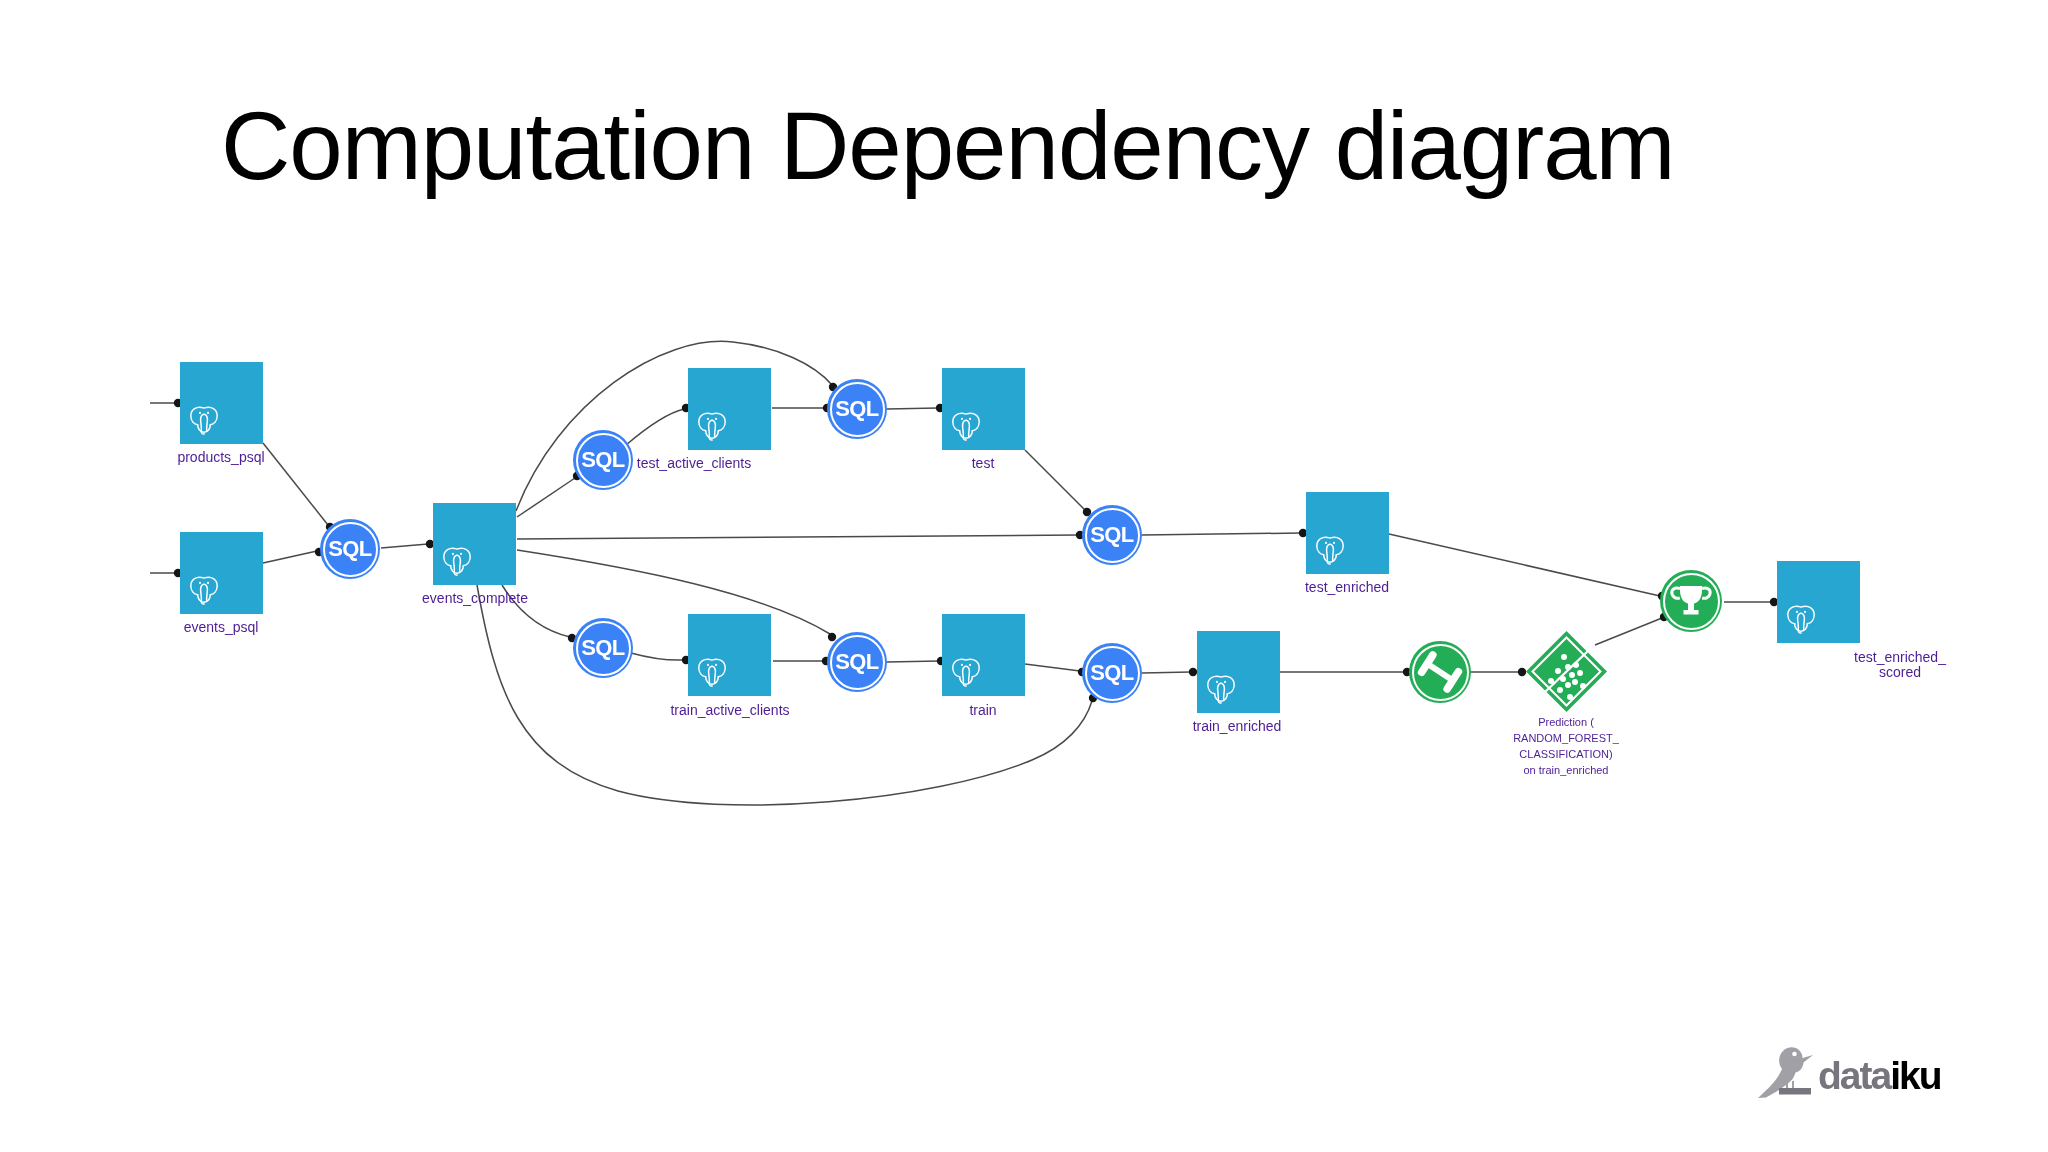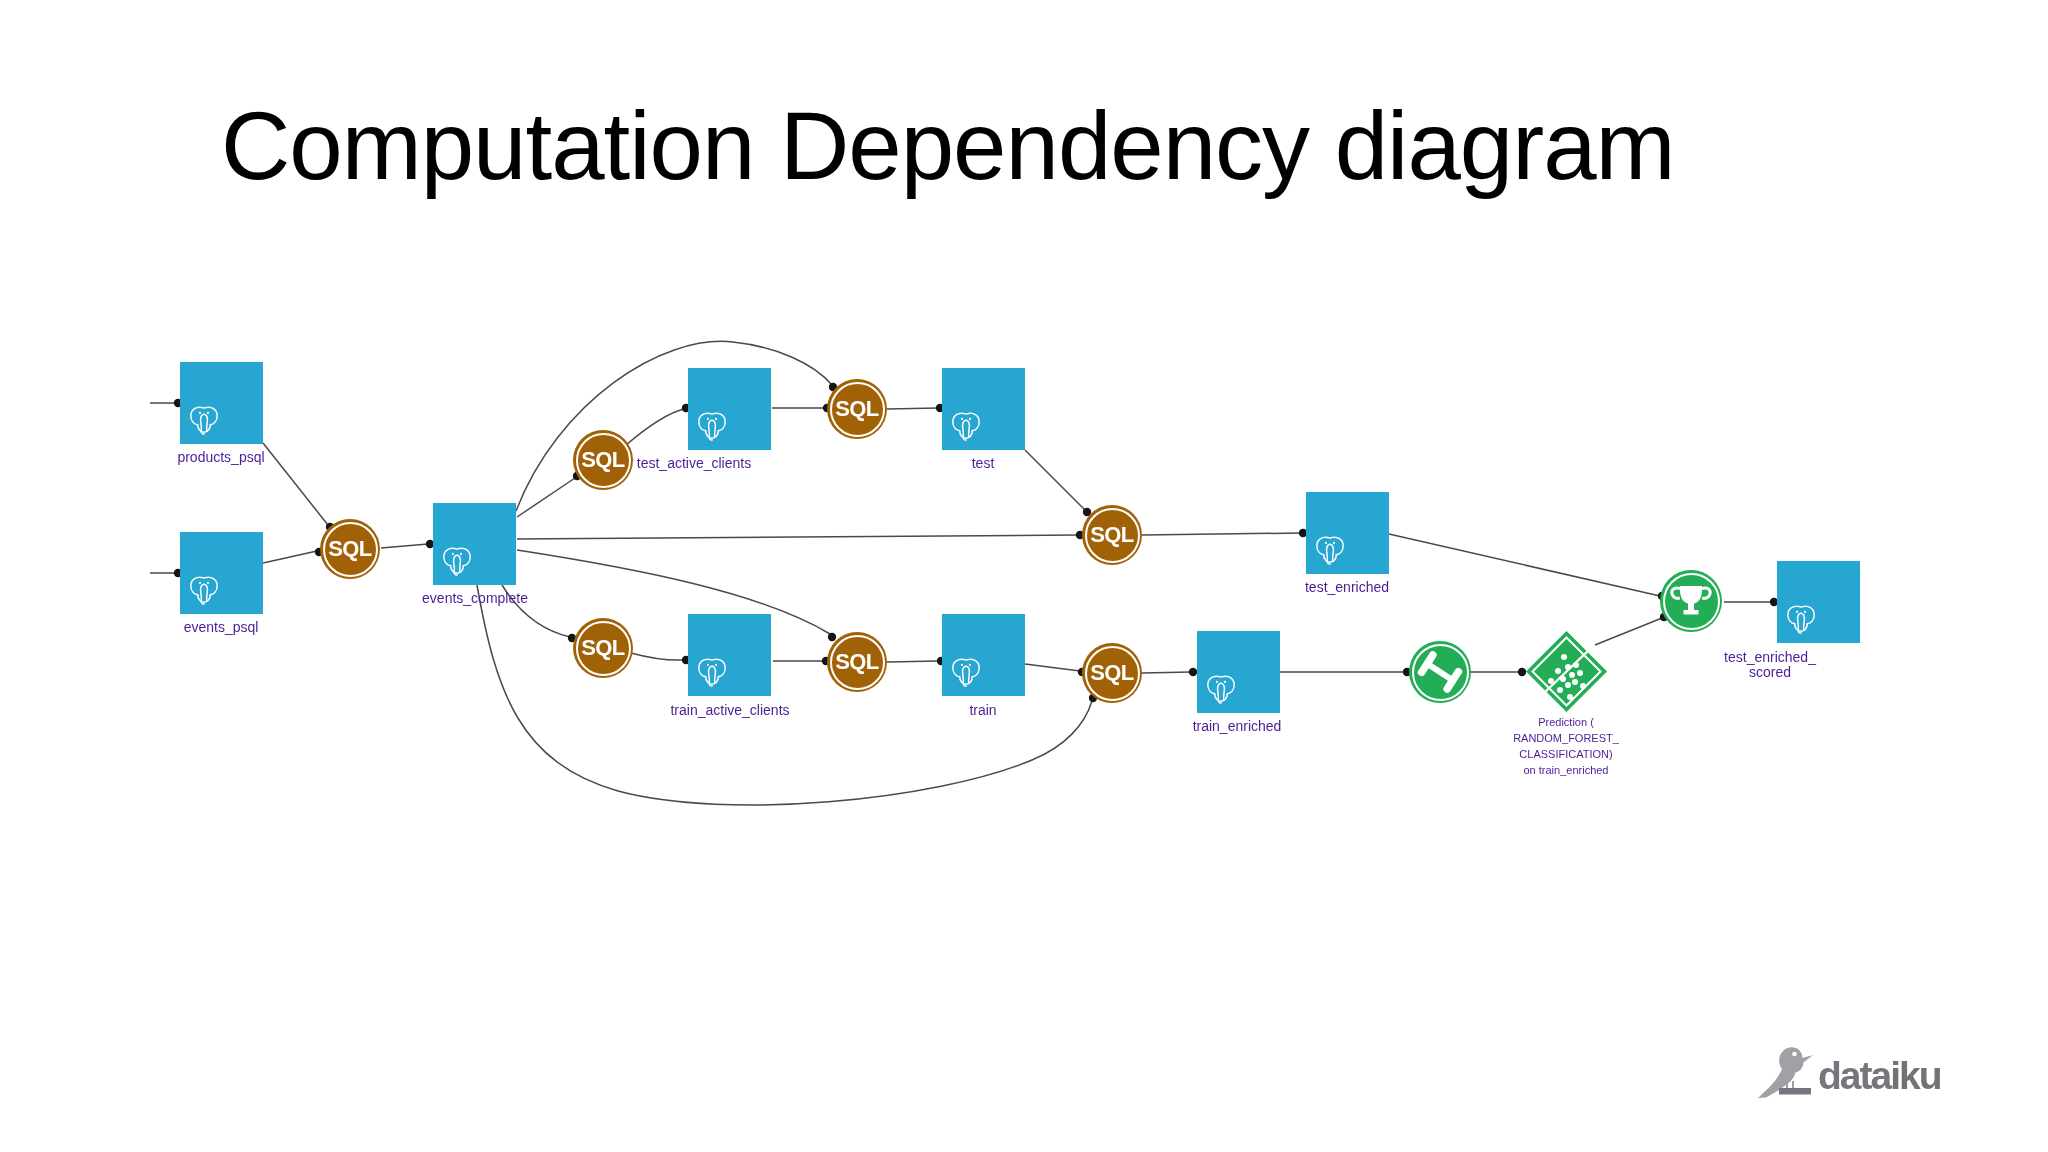--- a/index.html
+++ b/index.html
@@ -15,35 +15,35 @@
   }
   svg.edges{position:absolute;left:0;top:0;}
   
   .ds{position:absolute;width:83px;height:82px;background:#27A6D1;}
   .ds svg{position:absolute;left:5px;top:38px;width:38px;height:38px;}
   .nlabel{
     position:absolute;width:220px;text-align:center;
     font-size:14px;line-height:15px;color:#4c1d95;
   }
   
-  .sql{position:absolute;width:60px;height:60px;border-radius:50%;background:#a16207;}
+  .sql{position:absolute;width:60px;height:60px;border-radius:50%;background:#3b82f6;}
   .ring{position:absolute;inset:2.5px;border:2px solid #fff;border-radius:50%;}
   .sql span{
     position:absolute;inset:0;display:flex;align-items:center;justify-content:center;
     color:#fff;font-weight:700;font-size:22px;letter-spacing:-0.6px;
   }
   
   .gc{position:absolute;width:62px;height:62px;border-radius:50%;background:#23AD56;}
   .gc svg{position:absolute;left:0;top:0;width:62px;height:62px;}
   .diamond{position:absolute;left:1524px;top:629px;width:85px;height:85px;}
   
   .logo{position:absolute;left:1756px;top:1040px;display:flex;align-items:flex-end;}
   .logo .word{font-size:39px;font-weight:700;letter-spacing:-2px;line-height:48px;}
   .logo .ld{color:#77757d;}
-  .logo .ll{color:#737373;}
+  .logo .ll{color:#000000;}
 </style>
 </head>
 <body>
 
 <div class="slide">
 
   <h1 class="title">Computation Dependency diagram</h1>
 
   <svg class="edges" width="2048" height="1152" viewBox="0 0 2048 1152">
     <g fill="none" stroke="#4a4a4a" stroke-width="1.5">
@@ -255,21 +255,21 @@
         <path d="M18.5 7.5 C25 5.5 30.5 9 30.5 15 C30.5 20 27.5 23 24 23.5"></path>
         <path d="M12 23.5 C12 27.5 14.5 30.5 18 30.5 C21.5 30.5 24 27.5 24 23.5"></path>
         <path d="M18 13.5 C15.5 13.5 14.4 16.5 14.9 20.5 C15.2 23.5 15.8 26.5 15.4 29.5"></path>
         <path d="M18 13.5 C20.5 13.5 21.6 16.5 21.1 20.5 C20.8 23.5 20.2 26.5 20.6 29.5"></path>
         <path d="M15.4 29.5 C15.3 31.5 16.6 32.6 18.2 32.2"></path>
       </g>
       <circle cx="14.2" cy="12.2" r="1" fill="#fff"></circle>
         <circle cx="21.8" cy="12.2" r="1" fill="#fff"></circle>
     </svg>
   </div>
-  <div class="nlabel" style="left:1660px;top:650px">
+  <div class="nlabel" style="left:1790px;top:650px">
     <div>test_enriched_</div>
     <div>scored</div>
   </div>
 
   <div class="sql" style="left:320px;top:519px">
     <div class="ring"></div>
     <span>SQL</span>
   </div>
   <div class="sql" style="left:573px;top:430px">
     <div class="ring"></div>

